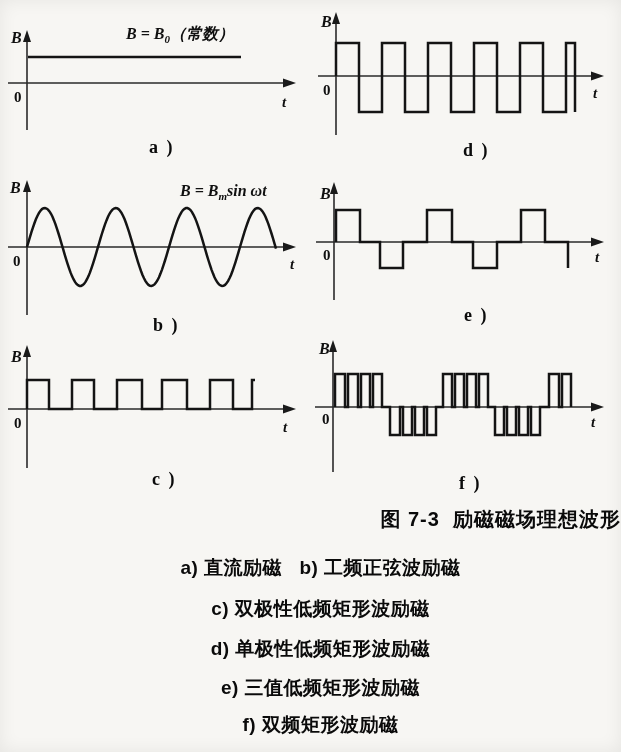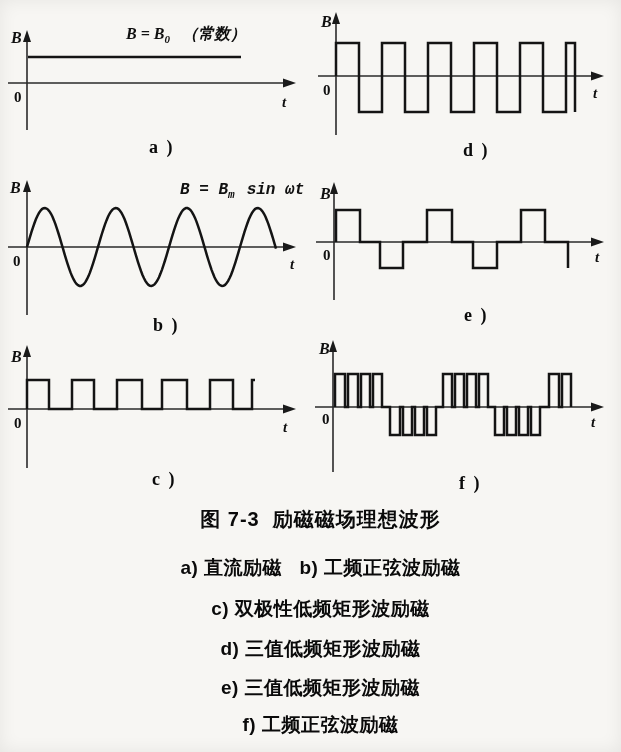--- a/index.html
+++ b/index.html
@@ -20,32 +20,32 @@
   }
   .origin-lab { font-style:normal; font-size:15px; }
   .x-lab { font-size:15px; }
   .formula {
     position:absolute; white-space:nowrap;
     font-family:"Liberation Serif", serif;
     font-weight:bold; font-size:16px; line-height:1.2; color:#101010;
   }
   .formula .f-pre { font-style:italic; }
   .formula sub { font-size:11px; font-style:italic; }
-  .formula .f-post { font-style:italic;margin-left:12px; }
+  .formula .f-post { font-style:italic; }
   .sublabel {
     position:absolute;
     font-family:"Liberation Serif", serif;
     font-weight:bold; font-size:18px; letter-spacing:2px; color:#0b0b0b;
   }
   .caption { position:absolute; left:20px; top:0; width:601px; height:100%; pointer-events:none; }
   .cap-title, .cap-line {
     position:absolute; width:100%; text-align:center;
     font-weight:bold; color:#0a0a0a; white-space:pre;
   }
-  .cap-title { top:506px; font-size:20px; letter-spacing:1px; }
+  .cap-title { top:506px; font-size:20px; letter-spacing:1px;text-align:right; }
   .cap-line  { font-size:19px; letter-spacing:0.5px; }
   .cap-line.l0 { top:555px; }
   .cap-line.l1 { top:596px; }
   .cap-line.l2 { top:636px; }
   .cap-line.l3 { top:675px; }
   .cap-line.l4 { top:712px; }
   .axis-stroke { stroke:#2a2a2a; stroke-width:1.6; fill:none; }
   .arrow-head { fill:#1a1a1a; stroke:none; }
   .wave-stroke { stroke:#141414; stroke-width:2.5; fill:none; stroke-linejoin:miter; stroke-linecap:butt; }
 </style>
@@ -87,21 +87,21 @@
     <svg class="wave-canvas" viewBox="0 170 310 175" width="310" height="175" style="left: 0px; top: 170px;">
         <line x1="8" y1="247" x2="286" y2="247" class="axis-stroke"></line>
         <path d="M296 247 l-13 -4.5 v9 Z" class="arrow-head"></path>
         <line x1="27" y1="315" x2="27" y2="188" class="axis-stroke"></line>
         <path d="M27 180 l-4 12 h8 Z" class="arrow-head"></path>
         <path d="M27.0 247.0 L28.5 241.8 L30.0 236.8 L31.5 231.9 L33.0 227.3 L34.5 223.0 L36.0 219.1 L37.5 215.8 L39.0 212.9 L40.5 210.7 L42.0 209.1 L43.5 208.2 L45.0 208.0 L46.5 208.5 L48.0 209.6 L49.5 211.4 L51.0 213.8 L52.5 216.8 L54.0 220.4 L55.5 224.4 L57.0 228.8 L58.5 233.5 L60.0 238.4 L61.5 243.6 L63.0 248.7 L64.5 253.9 L66.0 258.9 L67.5 263.7 L69.0 268.2 L70.5 272.4 L72.0 276.1 L73.5 279.2 L75.0 281.9 L76.5 283.9 L78.0 285.2 L79.5 285.9 L81.0 285.9 L82.5 285.2 L84.0 283.9 L85.5 281.9 L87.0 279.2 L88.5 276.1 L90.0 272.4 L91.5 268.2 L93.0 263.7 L94.5 258.9 L96.0 253.9 L97.5 248.7 L99.0 243.6 L100.5 238.4 L102.0 233.5 L103.5 228.8 L105.0 224.4 L106.5 220.4 L108.0 216.8 L109.5 213.8 L111.0 211.4 L112.5 209.6 L114.0 208.5 L115.5 208.0 L117.0 208.2 L118.5 209.1 L120.0 210.7 L121.5 212.9 L123.0 215.8 L124.5 219.1 L126.0 223.0 L127.5 227.3 L129.0 231.9 L130.5 236.8 L132.0 241.8 L133.5 247.0 L135.0 252.2 L136.5 257.2 L138.0 262.1 L139.5 266.7 L141.0 271.0 L142.5 274.9 L144.0 278.2 L145.5 281.1 L147.0 283.3 L148.5 284.9 L150.0 285.8 L151.5 286.0 L153.0 285.5 L154.5 284.4 L156.0 282.6 L157.5 280.2 L159.0 277.2 L160.5 273.6 L162.0 269.6 L163.5 265.2 L165.0 260.5 L166.5 255.6 L168.0 250.4 L169.5 245.3 L171.0 240.1 L172.5 235.1 L174.0 230.3 L175.5 225.8 L177.0 221.6 L178.5 217.9 L180.0 214.8 L181.5 212.1 L183.0 210.1 L184.5 208.8 L186.0 208.1 L187.5 208.1 L189.0 208.8 L190.5 210.1 L192.0 212.1 L193.5 214.8 L195.0 217.9 L196.5 221.6 L198.0 225.8 L199.5 230.3 L201.0 235.1 L202.5 240.1 L204.0 245.3 L205.5 250.4 L207.0 255.6 L208.5 260.5 L210.0 265.2 L211.5 269.6 L213.0 273.6 L214.5 277.2 L216.0 280.2 L217.5 282.6 L219.0 284.4 L220.5 285.5 L222.0 286.0 L223.5 285.8 L225.0 284.9 L226.5 283.3 L228.0 281.1 L229.5 278.2 L231.0 274.9 L232.5 271.0 L234.0 266.7 L235.5 262.1 L237.0 257.2 L238.5 252.2 L240.0 247.0 L241.5 241.8 L243.0 236.8 L244.5 231.9 L246.0 227.3 L247.5 223.0 L249.0 219.1 L250.5 215.8 L252.0 212.9 L253.5 210.7 L255.0 209.1 L256.5 208.2 L258.0 208.0 L259.5 208.5 L261.0 209.6 L262.5 211.4 L264.0 213.8 L265.5 216.8 L267.0 220.4 L268.5 224.4 L270.0 228.8 L271.5 233.5 L273.0 238.4 L274.5 243.6 L276.0 248.7" class="wave-stroke"></path>
       </svg>
     <span class="axis-lab" style="left: 10px; top: 180px;">B</span>
     <span class="axis-lab origin-lab" style="left: 13px; top: 254px;">0</span>
     <span class="axis-lab x-lab" style="left: 290px; top: 257px;">t</span>
-    <span class="formula" style="left: 180px; top: 181px; font-family: Liberation Mono, monospace;"><span class="f-pre">B = B</span><sub>m</sub><span class="f-post">sin ωt</span></span>
+    <span class="formula" style="left: 180px; top: 181px;"><span class="f-pre">B = B</span><sub>m</sub><span class="f-post">sin ωt</span></span>
     <span class="sublabel" style="left: 153px; top: 315px;">b )</span>
   </div>
 
   <div class="panel">
     <svg class="wave-canvas" viewBox="310 170 311 162" width="311" height="162" style="left: 310px; top: 170px;">
         <line x1="316" y1="242" x2="594" y2="242" class="axis-stroke"></line>
         <path d="M604 242 l-13 -4.5 v9 Z" class="arrow-head"></path>
         <line x1="334" y1="300" x2="334" y2="190" class="axis-stroke"></line>
         <path d="M334 182 l-4 12 h8 Z" class="arrow-head"></path>
         <path d="M336 242 L336 210 L360 210 L360 242 L380 242 L380 268 L403 268 L403 242 L427 242 L427 210 L452 210 L452 242 L473 242 L473 268 L497 268 L497 242 L521 242 L521 210 L545 210 L545 242 L568 242 L568 268" class="wave-stroke"></path>
@@ -137,18 +137,18 @@
     <span class="axis-lab" style="left: 319px; top: 341px;">B</span>
     <span class="axis-lab origin-lab" style="left: 322px; top: 412px;">0</span>
     <span class="axis-lab x-lab" style="left: 591px; top: 415px;">t</span>
     <span class="sublabel" style="left: 459px; top: 473px;">f )</span>
   </div>
 
   <div class="caption">
     <div class="cap-title">图 7-3  励磁磁场理想波形</div>
     <div class="cap-line l0">a) 直流励磁   b) 工频正弦波励磁</div>
     <div class="cap-line l1">c) 双极性低频矩形波励磁</div>
-    <div class="cap-line l2">d) 三值低频矩形波励磁</div>
+    <div class="cap-line l2">d) 单极性低频矩形波励磁</div>
     <div class="cap-line l3">e) 三值低频矩形波励磁</div>
-    <div class="cap-line l4">f) 工频正弦波励磁</div>
+    <div class="cap-line l4">f) 双频矩形波励磁</div>
   </div>
 
 </div>
 
 </body></html>

